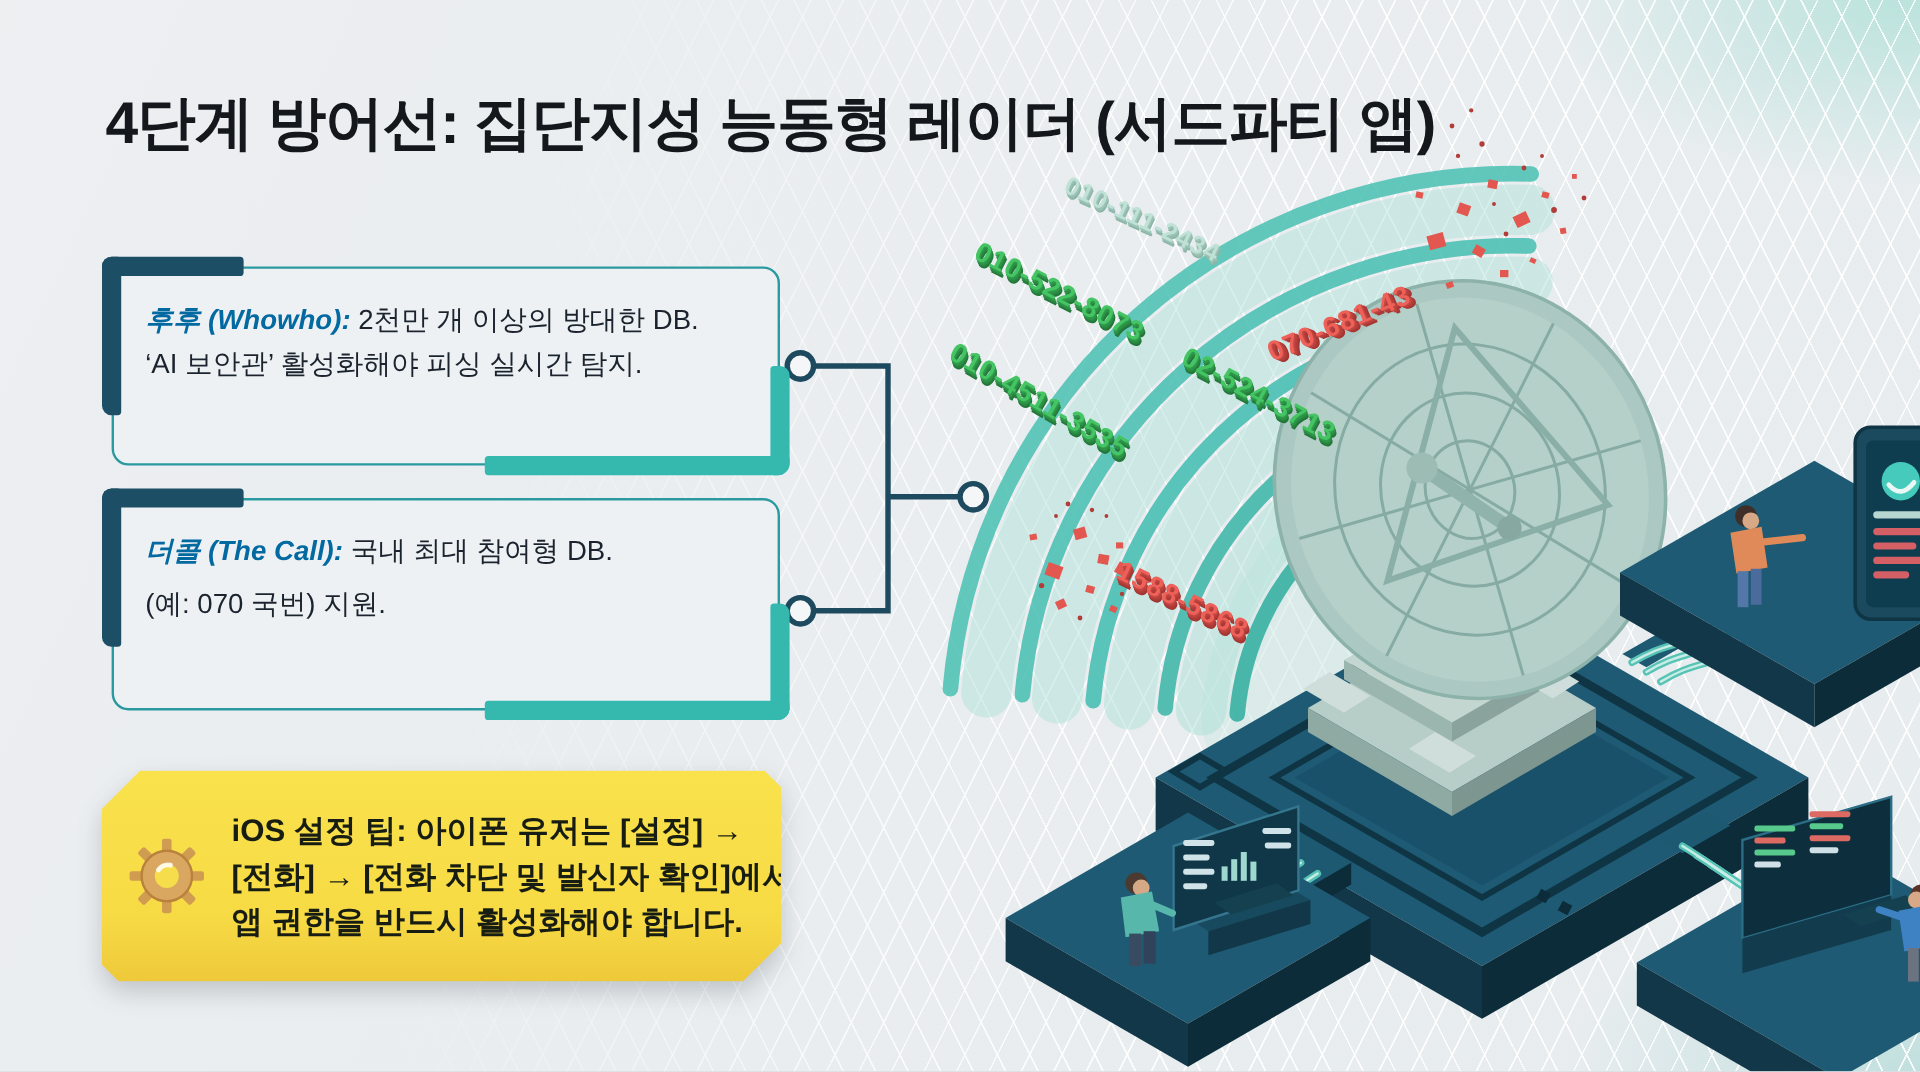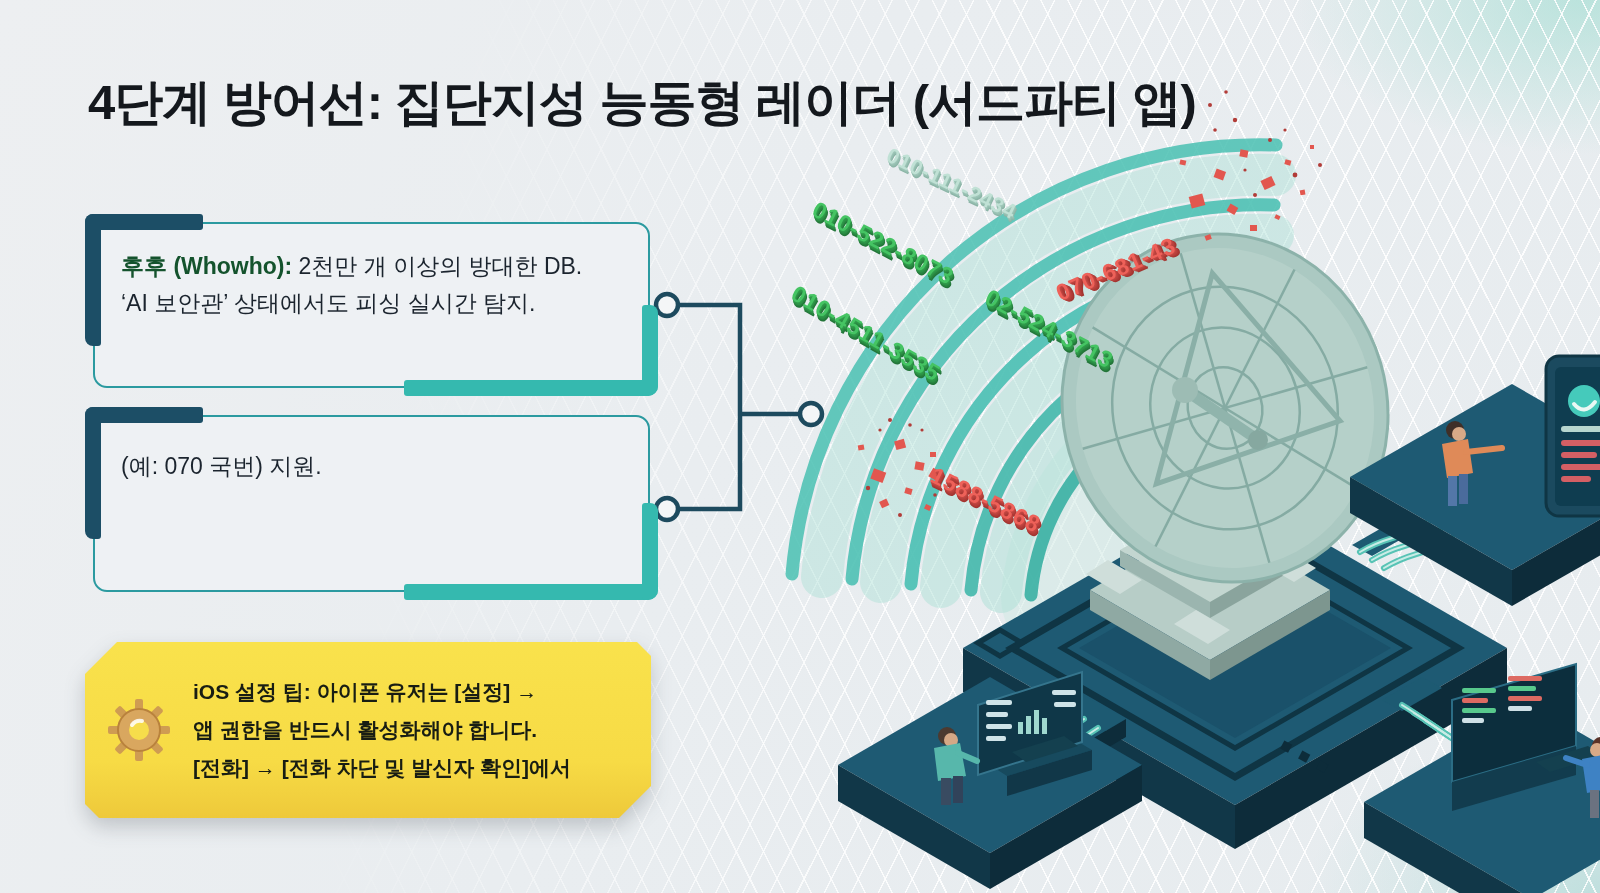--- a/index.html
+++ b/index.html
@@ -25,31 +25,31 @@
     background:#eef1f4; border:2.5px solid #2b9aa0; border-radius:14px; }
   .callout.c1 { top:222px; height:166px; }
   .callout.c2 { top:415px; height:177px; }
   .acc { position:absolute; }
   .acc-navy-top  { top:-10px; left:-10px; width:118px; height:16px; background:#1c4e66; border-radius:8px 3px 3px 3px; }
   .acc-navy-left { top:-10px; left:-10px; width:16px; height:132px; background:#1c4e66; border-radius:8px 3px 3px 8px; }
   .acc-teal-bot  { bottom:-10px; right:-10px; width:46%; height:16px; background:#35b9af; border-radius:3px 3px 10px 3px; }
   .acc-teal-rgt  { bottom:-10px; right:-10px; width:16px; height:56%; background:#35b9af; border-radius:3px 8px 10px 3px; }
   .callout .txt { padding:24px 20px 0 26px; font-size:23px; line-height:37px; color:#1b242e; font-weight:500; }
   .callout .txt .row { white-space:nowrap; }
-  .callout b { font-weight:800; color:#14532d; }
+  .callout b { font-weight:800; color:#0369a1;font-style:italic; }
   .c2 .row3 { margin-top:7px; }
 
   .tipwrap { position:absolute; left:85px; top:642px; z-index:2; filter:drop-shadow(0 9px 10px rgba(40,50,60,.22)); }
   .tip { position:relative; width:566px; height:176px;
     background:linear-gradient(180deg,#f9e24c 0%,#f7db45 68%,#eec93a 100%);
     clip-path:polygon(32px 0, calc(100% - 14px) 0, 100% 14px, 100% calc(100% - 32px),
                       calc(100% - 32px) 100%, 14px 100%, 0 calc(100% - 14px), 0 32px);
     display:flex; align-items:center; }
   .tip .gear { flex:0 0 108px; display:flex; justify-content:center; }
-  .tip .txt { font-size:21px; line-height:38px; color:#181d13; font-weight:600; }
+  .tip .txt { font-size:26px; line-height:38px; color:#181d13; font-weight:600; }
   .tip .txt .row { white-space:nowrap; }
   .tip b { font-weight:800; }
 
   .scene { position:absolute; inset:0; z-index:1; }
 
   .num { position:absolute; z-index:3; font-weight:800; letter-spacing:1px;
          transform-origin:left top; white-space:nowrap; pointer-events:none; }
   .num.pale  { color:#c0e1d5; font-size:21px; transform:rotate(25deg);
     text-shadow:1px 1px 0 #9dc5b7,2px 2px 0 #94bdaf,3px 3px 0 #8bb4a6; }
   .num.green { color:#45c463; font-size:23px;
@@ -303,30 +303,31 @@
 
   <h1 class="page-title">4단계 방어선: 집단지성 능동형 레이더 (서드파티 앱)</h1>
 
   <div class="callout c1">
     <span class="acc acc-navy-top"></span>
     <span class="acc acc-navy-left"></span>
     <span class="acc acc-teal-bot"></span>
     <span class="acc acc-teal-rgt"></span>
     <div class="txt">
       <div class="row"><b>후후 (Whowho):</b><span> 2천만 개 이상의 방대한 DB.</span></div>
-      <div class="row">‘AI 보안관’ 상태에서도 피싱 실시간 탐지.</div>
+      <div class="row">‘AI 보안관’ 활성화해야 피싱 실시간 탐지.</div>
     </div>
   </div>
 
   <div class="callout c2">
     <span class="acc acc-navy-top"></span>
     <span class="acc acc-navy-left"></span>
     <span class="acc acc-teal-bot"></span>
     <span class="acc acc-teal-rgt"></span>
     <div class="txt">
+      <div class="row"><b>더콜 (The Call):</b><span> 국내 최대 참여형 DB.</span></div>
       <div class="row row3">(예: 070 국번) 지원.</div>
     </div>
   </div>
 
   <div class="tipwrap">
     <div class="tip">
       <div class="gear">
         <svg width="66" height="66" viewBox="0 0 66 66">
           <g fill="#cf9c52">
             <rect x="29" y="2" width="8" height="14" rx="2"></rect>
@@ -338,18 +339,18 @@
             <rect x="2" y="29" width="14" height="8" rx="2" transform="rotate(45 33 33)"></rect>
             <rect x="50" y="29" width="14" height="8" rx="2" transform="rotate(45 33 33)"></rect>
           </g>
           <circle cx="33" cy="33" r="21" fill="#d9a75f" stroke="#b9823c" stroke-width="2"></circle>
           <circle cx="33" cy="33" r="10" fill="#f6dd4b"></circle>
           <path d="M 26 28 A 10 10 0 0 1 36 24" stroke="#ffffff" stroke-width="4" fill="none" stroke-linecap="round" opacity=".85"></path>
         </svg>
       </div>
       <div class="txt">
         <div class="row"><b>iOS 설정 팁:</b><span> 아이폰 유저는 [설정] →</span></div>
+        <div class="row">[전화] → [전화 차단 및 발신자 확인]에서</div>
         <div class="row">앱 권한을 반드시 활성화해야 합니다.</div>
-        <div class="row">[전화] → [전화 차단 및 발신자 확인]에서</div>
       </div>
     </div>
   </div>
 </div>
 
 </body></html>

